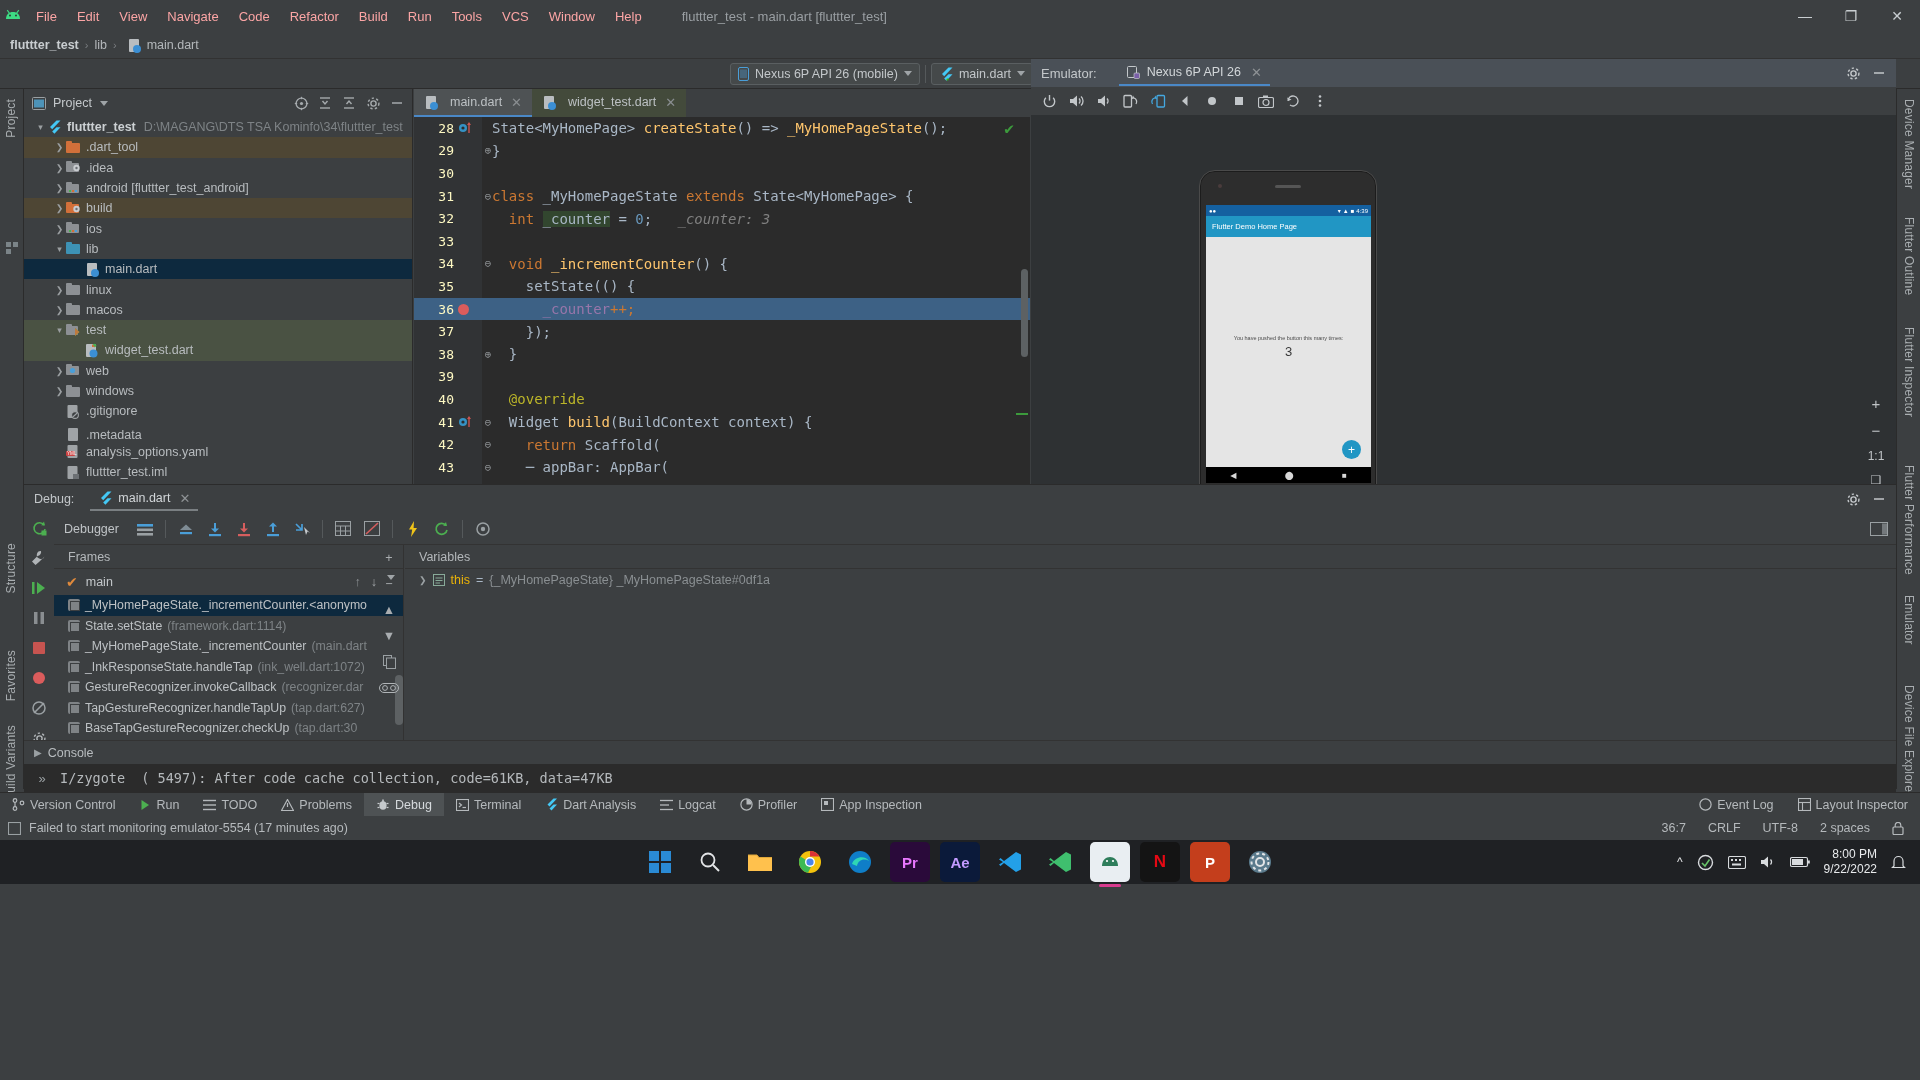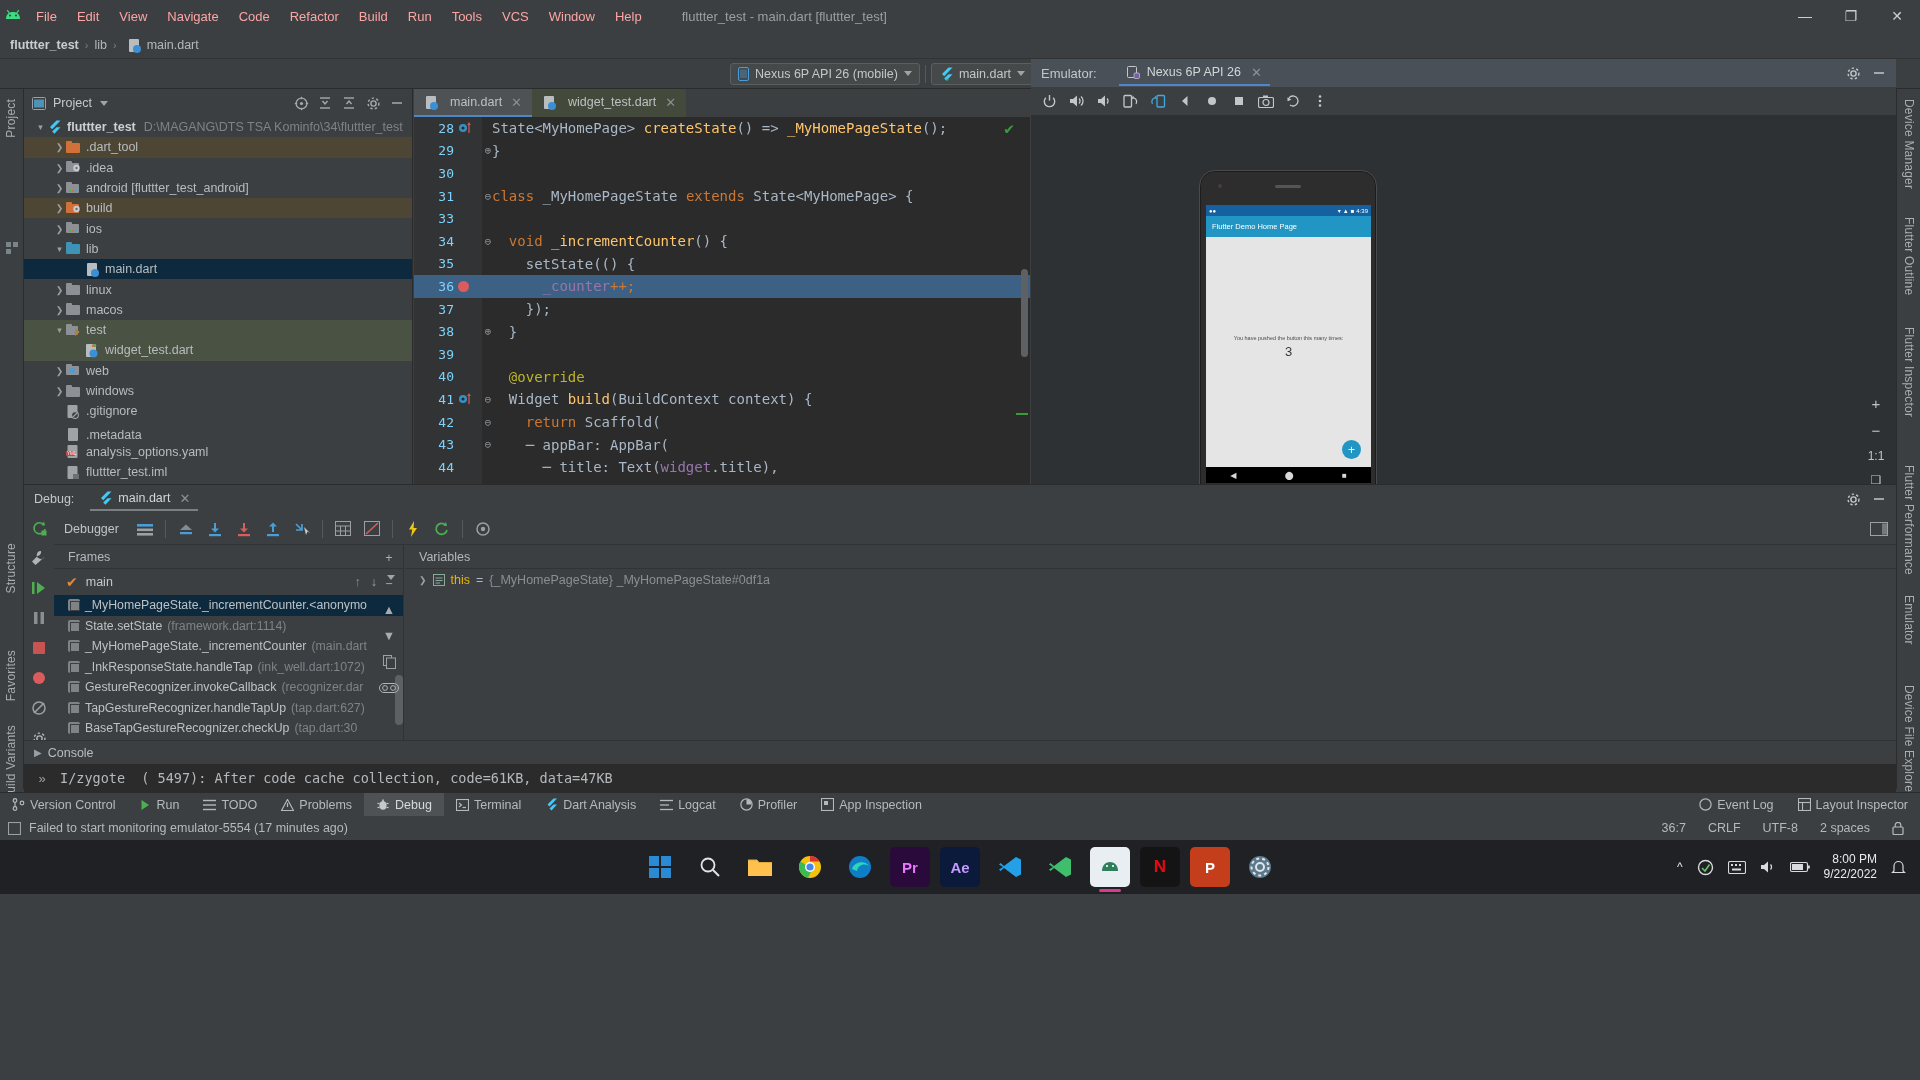--- a/index.html
+++ b/index.html
@@ -108,21 +108,21 @@
   .editor-wrap { position:absolute; left:414px; top:89px; width:616px; height:395px; background:#2b2b2b; }
   .tabs-bar { height:28px; background:#3c3f41; display:flex; align-items:stretch; }
   .etab { display:flex; align-items:center; gap:6px; padding:0 10px; font-size:12.5px; color:#bcc0c3; border-bottom:2px solid transparent; }
   .etab.active { background:#4e5254; border-bottom:2px solid #4a88c7; }
   .etab.green { background:#434a3b; }
   .etab .x { color:#8a8e91; font-size:13px; margin-left:3px; }
   .code-area { position:absolute; left:0; top:28px; right:0; bottom:0; background:#2b2b2b; overflow:hidden;
                font-family:"DejaVu Sans Mono", monospace; font-size:14px; }
   .gutter { position:absolute; left:0; top:0; width:68px; bottom:0; background:#313335; }
   .codeline { position:relative; height:22.6px; display:flex; align-items:center; }
-  .lnum { position:absolute; left:0; width:40px; text-align:right; color:#7dd3fc; font-size:13px;
+  .lnum { position:absolute; left:0; width:40px; text-align:right; color:#fef9c3; font-size:13px;
           font-family:"DejaVu Sans Mono", monospace; }
   .gmark { position:absolute; left:44px; width:22px; height:22px; display:flex; align-items:center; }
   .ctext { position:absolute; left:78px; white-space:pre; color:#a9b7c6; }
   .codeline.hl { background:#3d6185; }
   .codeline.hl .ctext { color:#e8eef5; }
   .k-key { color:#cc7832; }
   .k-fn  { color:#ffc66d; }
   .k-type{ color:#a9b7c6; }
   .k-num { color:#6897bb; }
   .k-hint{ color:#808080; font-style:italic; }
@@ -208,21 +208,21 @@
   .tw-item { display:flex; align-items:center; gap:5px; padding:0 12px; font-size:12.5px; color:#b5b9bc; height:24px; }
   .tw-item.active { background:#4e5254; color:#d6dadd; }
   .tw-right { margin-left:auto; display:flex; }
 
   
   .statusline { position:absolute; left:0; top:816px; width:1920px; height:24px; background:#3c3f41;
                 display:flex; align-items:center; padding-left:8px; font-size:12.5px; color:#b5b9bc; }
   .sl-right { margin-left:auto; display:flex; align-items:center; gap:22px; padding-right:16px; }
 
   
-  .taskbar { position:absolute; left:0; top:840px; width:1920px; height:54px; background:#1f2124;
+  .taskbar { position:absolute; left:0; top:840px; width:1920px; height:44px; background:#1f2124;
              display:flex; align-items:center; }
   .tb-center { position:absolute; left:50%; transform:translateX(-50%); display:flex; align-items:center; gap:10px; }
   .tb-app { width:40px;height:40px;border-radius:5px;display:flex;align-items:center;justify-content:center;position:relative; }
   .tb-app.active::after{content:"";position:absolute;bottom:-5px;left:50%;transform:translateX(-50%);
                         width:22px;height:3px;background:#d83b8e;border-radius:2px;}
   .tray { position:absolute; right:0; display:flex; align-items:center; gap:14px; padding-right:14px; color:#e3e5e7; font-size:12px;}
   .clock { text-align:right; line-height:1.25; font-size:12px; color:#e9ebed; }
   svg { display:block; }
 </style>
 </head>
@@ -653,20 +653,25 @@
           <div class="codeline">
             <span class="lnum">30</span>
             <span class="gmark"></span>
             <span class="ctext"></span>
           </div>
           <div class="codeline">
             <span class="lnum">31</span>
             <span class="gmark"></span>
             <span class="fold" style="position: absolute; left: 68px; width: 12px; text-align: center;">⊖</span>
             <span class="ctext"><span class="k-key">class </span><span class="k-type">_MyHomePageState </span><span class="k-key">extends </span><span class="k-type">State&lt;MyHomePage&gt; {</span></span>
+          </div>
+          <div class="codeline">
+            <span class="lnum">32</span>
+            <span class="gmark"></span>
+            <span class="ctext"><span class="k-key">  int </span><span class="hlbox">_counter</span><span class="k-type"> = </span><span class="k-num">0</span><span class="k-type">;   </span><span class="k-hint">_counter: 3</span></span>
           </div>
           <div class="codeline">
             <span class="lnum">33</span>
             <span class="gmark"></span>
             <span class="ctext"></span>
           </div>
           <div class="codeline">
             <span class="lnum">34</span>
             <span class="gmark"></span>
             <span class="fold" style="position: absolute; left: 68px; width: 12px; text-align: center;">⊖</span>

